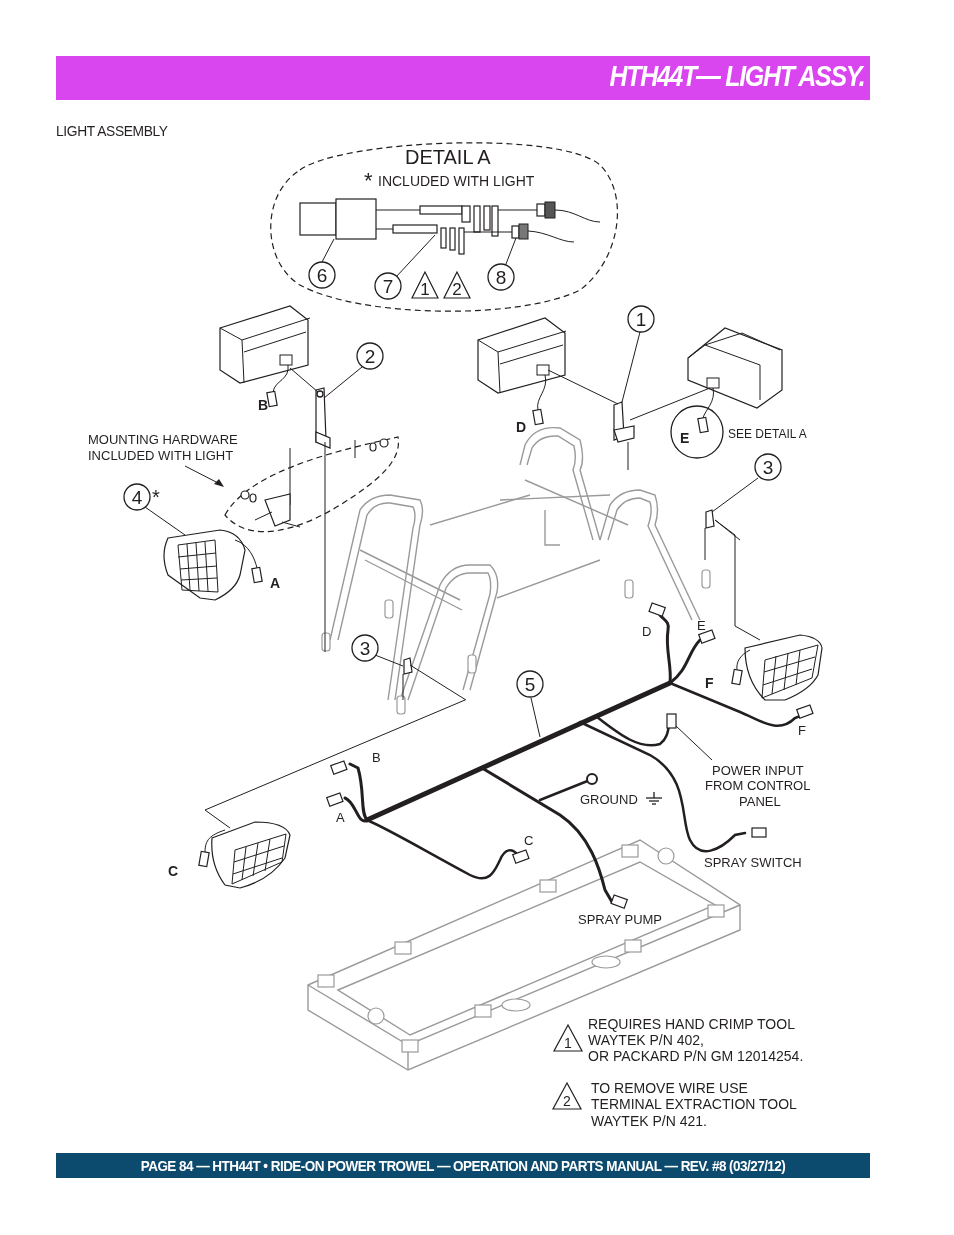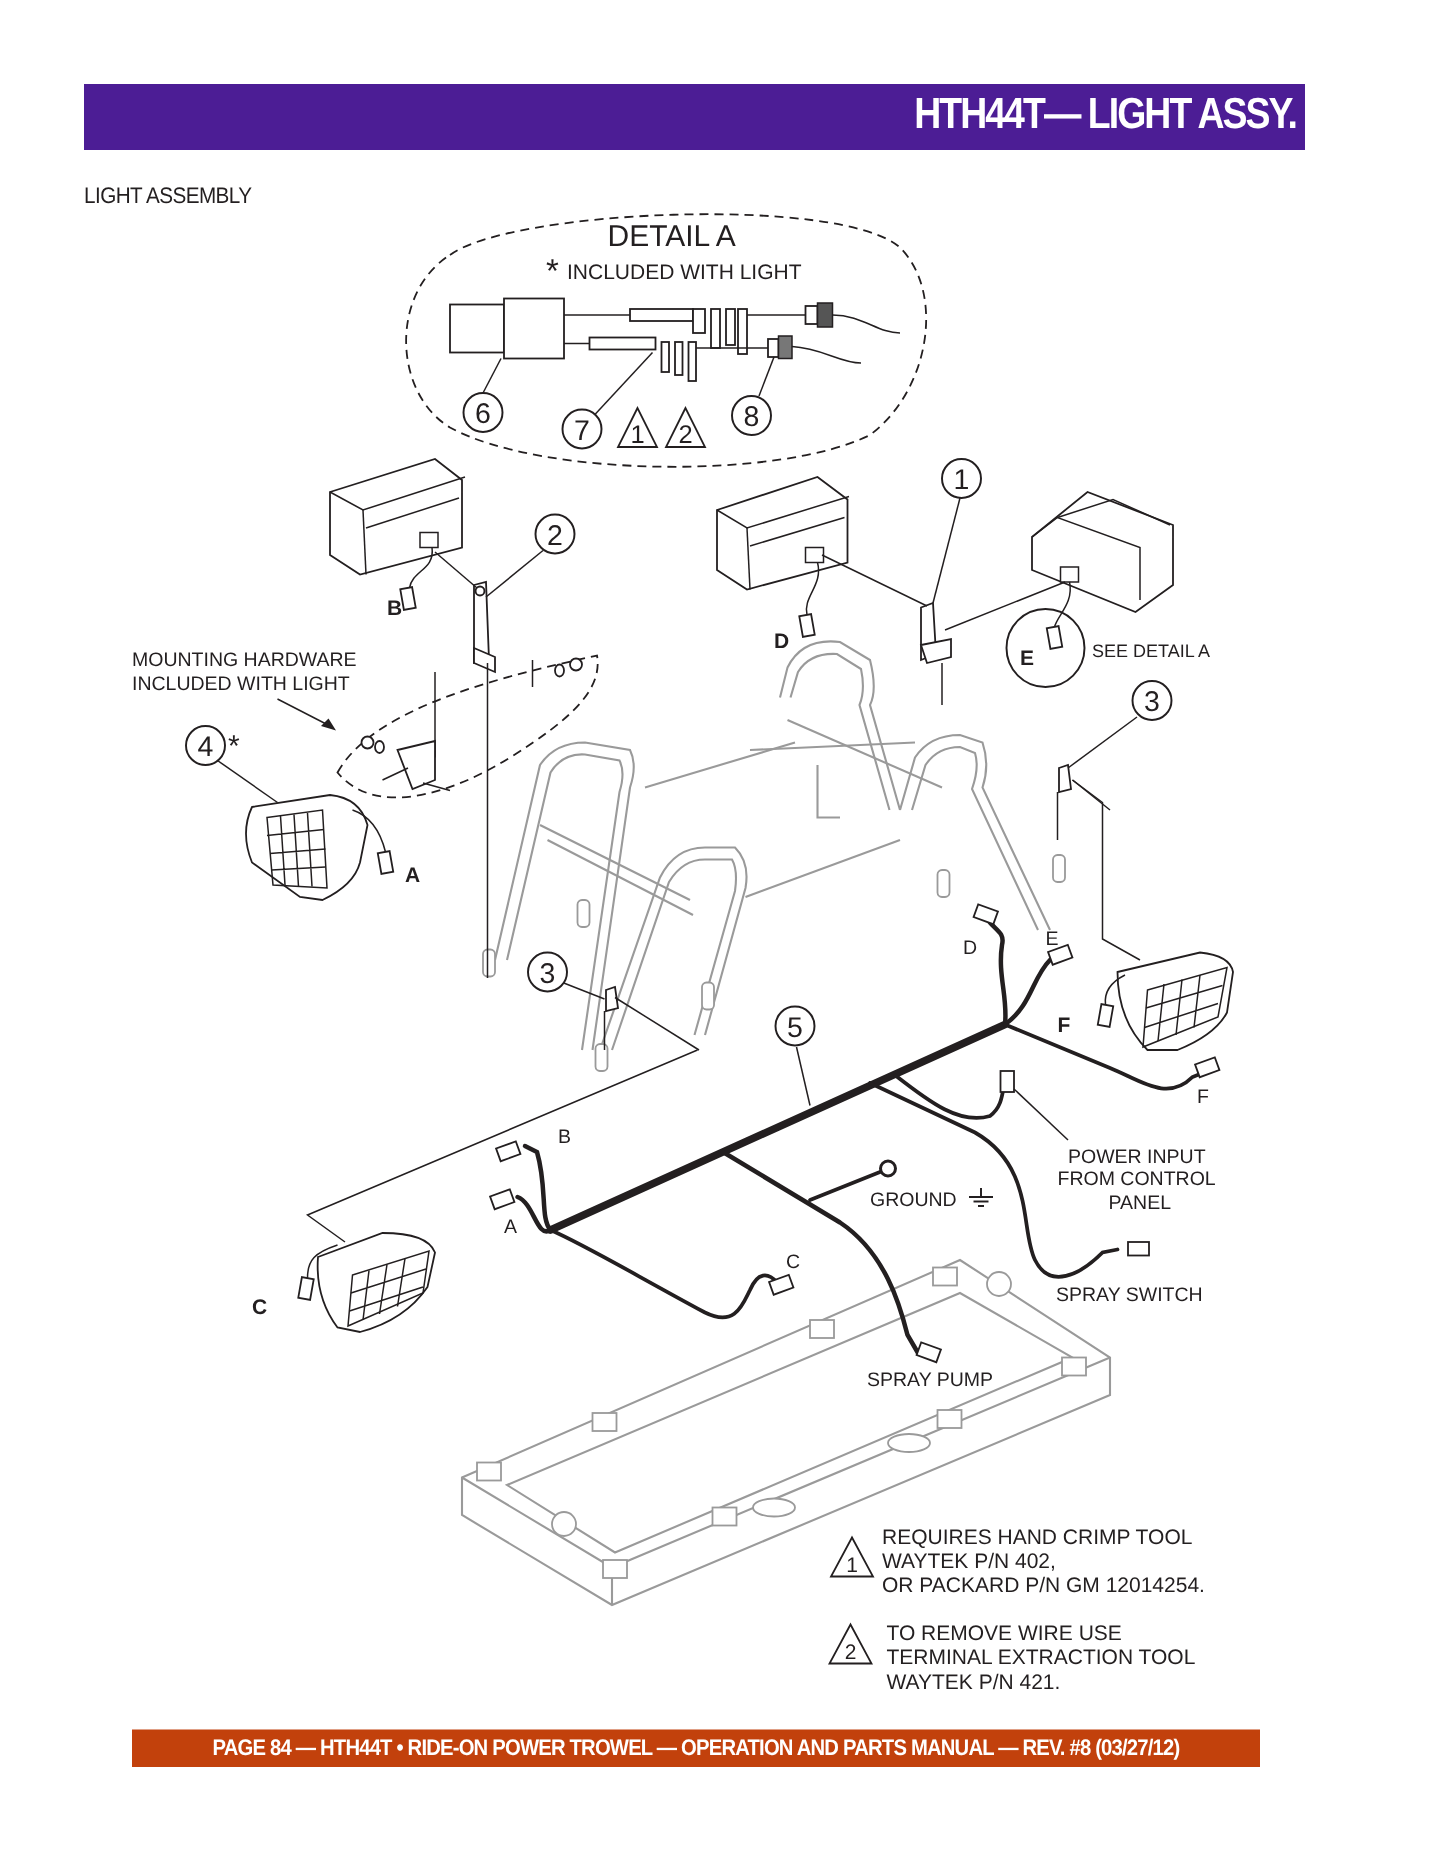--- a/index.html
+++ b/index.html
@@ -1,27 +1,27 @@
 <!DOCTYPE html>
 <html><head>
 <meta charset="utf-8">
 <style>
   html, body { margin: 0; padding: 0; background: #ffffff; }
   body { width: 954px; height: 1235px; position: relative; overflow: hidden;
          font-family: "Liberation Sans", sans-serif; color: #231f20; }
   .title-bar { position: absolute; left: 56px; top: 56px; width: 814px; height: 44px;
-               background: #4c1d95; }
+               background: #d946ef; font-style: italic; }
   .title-text { position: absolute; right: 6px; top: 4px; color: #fff;
                 font-family: "Liberation Sans", sans-serif; font-weight: bold;
                 font-size: 29px; letter-spacing: -1.5px; transform: scaleX(0.86);
                 transform-origin: right center; white-space: nowrap; }
   .section-label { position: absolute; left: 56px; top: 122px; font-size: 15px;
                    letter-spacing: -0.4px; transform: scaleX(0.92); transform-origin: left; }
-  .footer-bar { position: absolute; left: 56px; top: 1153px; width: 752px; height: 25px;
-                background: #c2410c; margin-left: 32px; }
+  .footer-bar { position: absolute; left: 56px; top: 1153px; width: 814px; height: 25px;
+                background: #0c4a6e; }
   .footer-text { position: absolute; left: 0; right: 0; top: 4px; text-align: center; color: #fff;
                  font-weight: bold; font-size: 15px; letter-spacing: -0.6px; white-space: nowrap;
                  transform: scaleX(0.9); }
   svg#diagram { position: absolute; left: 0; top: 0; }
   .lbl { font-family: "Liberation Sans", sans-serif; fill: #231f20; }
   .frame { fill: none; stroke: #9a9a9a; stroke-width: 1.4; }
   .wire { fill: none; stroke: #231f20; stroke-linecap: round; }
   .thin { fill: none; stroke: #231f20; stroke-width: 1; }
   .dash { fill: none; stroke: #231f20; stroke-width: 1.2; stroke-dasharray: 6 4; }
   .part { fill: #fff; stroke: #231f20; stroke-width: 1.2; }

